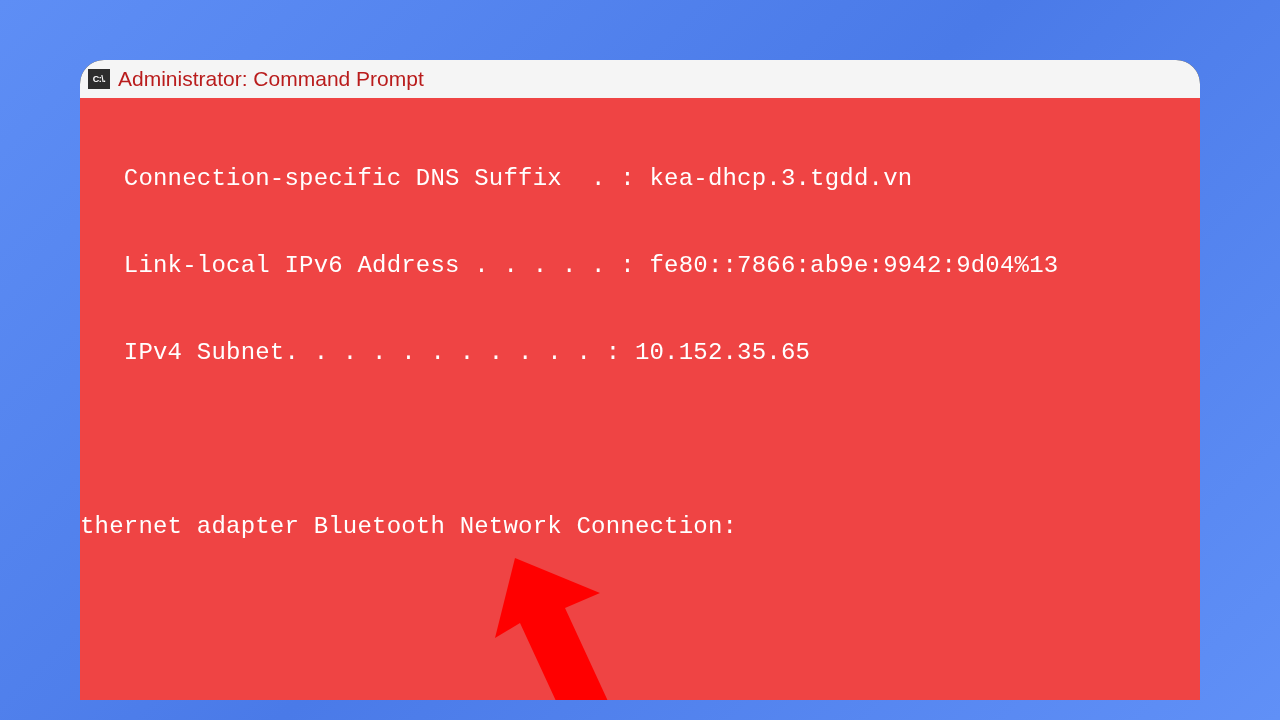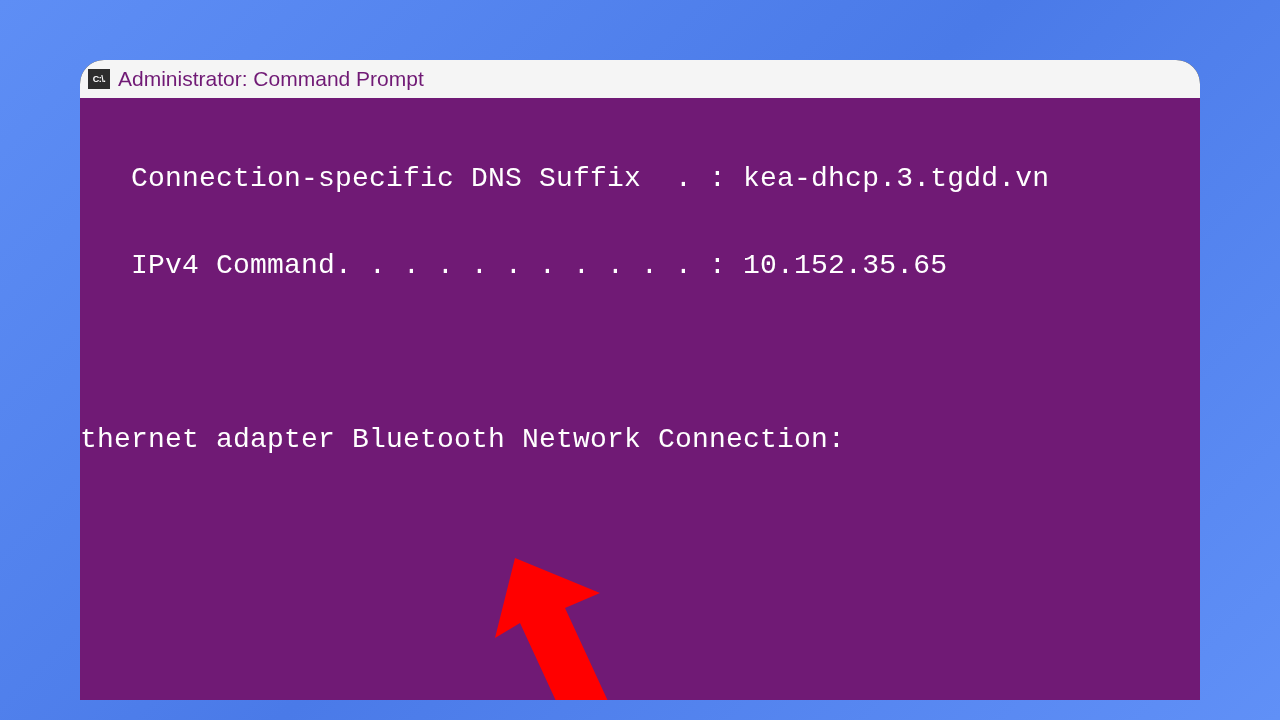--- a/index.html
+++ b/index.html
@@ -35,29 +35,29 @@
       color: #fff;
       font-size: 9px;
       font-weight: bold;
       display: flex;
       align-items: center;
       justify-content: center;
       font-family: sans-serif;
       letter-spacing: -0.5px;
     }
     .titlebar-text {
-      color: #701a75;
+      color: #b91c1c;
       font-size: 21px;
       font-family: 'Segoe UI', Tahoma, sans-serif;
       font-weight: 400;
     }
     .terminal-body {
-      background: #701a75;
+      background: #ef4444;
       color: #fff;
-      font-size: 28px;
+      font-size: 24px;
       line-height: 29px;
       padding: 8px 0 0 0;
       font-weight: 500;
       height: calc(100% - 38px);
       position: relative;
       white-space: pre;
       letter-spacing: 0.2px;
     }
     .terminal-line {
       white-space: pre;
@@ -76,21 +76,22 @@
 
 <div class="window">
 
   <div class="titlebar">
     <div class="titlebar-icon">C:\.</div>
     <div class="titlebar-text">Administrator: Command Prompt</div>
   </div>
 
   <div class="terminal-body">
     <div class="terminal-line">   Connection-specific DNS Suffix  . : kea-dhcp.3.tgdd.vn</div>
-    <div class="terminal-line">   IPv4 Command. . . . . . . . . . . : 10.152.35.65</div>
+    <div class="terminal-line">   Link-local IPv6 Address . . . . . : fe80::7866:ab9e:9942:9d04%13</div>
+    <div class="terminal-line">   IPv4 Subnet. . . . . . . . . . . : 10.152.35.65</div>
     <div class="terminal-line"> </div>
     <div class="terminal-line">thernet adapter Bluetooth Network Connection:</div>
     
     
     
     
     
 
     <svg class="arrow-svg" viewBox="0 0 140 230">
       <polygon points="20,35 105,70 70,85 130,215 85,230 25,100 0,115" fill="#ff0000"></polygon>

